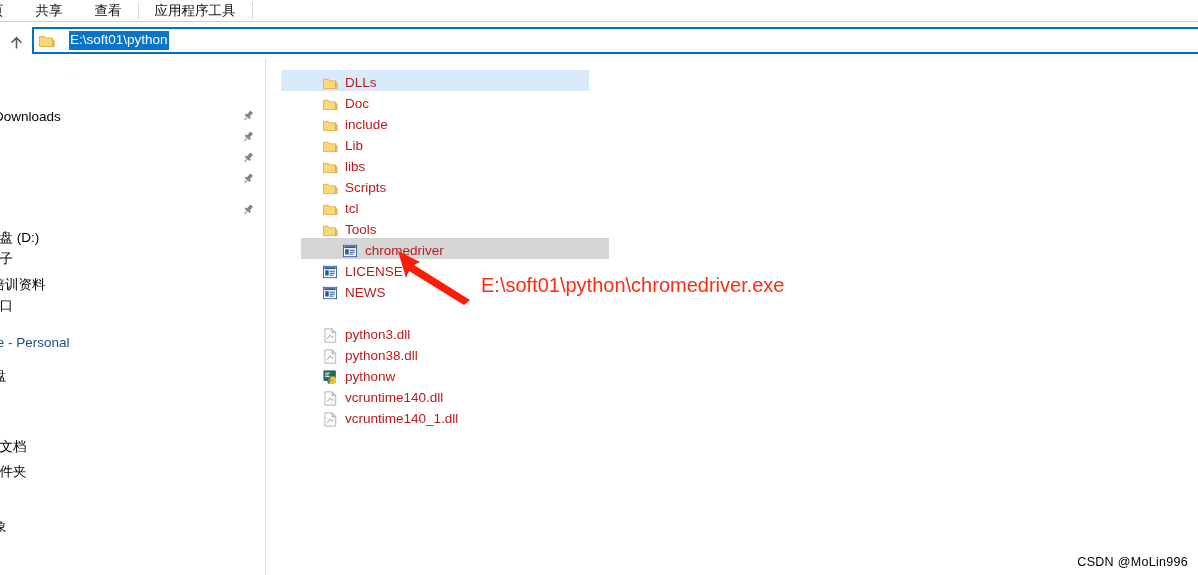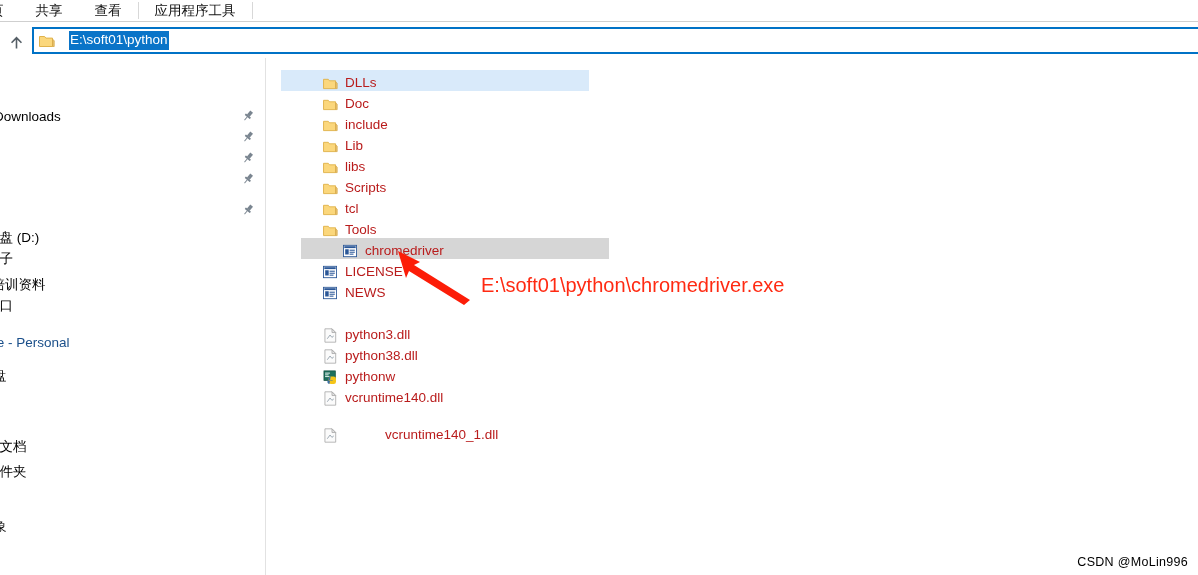--- a/index.html
+++ b/index.html
@@ -448,21 +448,21 @@
     <span class="file-icon">
       <svg width="13" height="15" viewBox="0 0 14 16">
           <path d="M1 0.8 L8.6 0.8 L12.6 4.8 L12.6 15.2 L1 15.2 Z" fill="#fbfbfb" stroke="#a9a9a9" stroke-width="0.9"></path>
           <path d="M8.6 0.8 L12.6 4.8 L8.6 4.8 Z" fill="#e4e4e4" stroke="#a9a9a9" stroke-width="0.9"></path>
           <path d="M3.5 11.5 l3 -4 l2 2.5 l2 -1.5" stroke="#8c9aa6" stroke-width="0.9" fill="none"></path>
         </svg>
     </span>
     <span class="file-label">vcruntime140.dll</span>
   </div>
 
-  <div class="file-row" style="top:364px;gap:40px;">
+  <div class="file-row" style="top:348px;">
     <span class="file-icon">
       <svg width="13" height="15" viewBox="0 0 14 16">
           <path d="M1 0.8 L8.6 0.8 L12.6 4.8 L12.6 15.2 L1 15.2 Z" fill="#fbfbfb" stroke="#a9a9a9" stroke-width="0.9"></path>
           <path d="M8.6 0.8 L12.6 4.8 L8.6 4.8 Z" fill="#e4e4e4" stroke="#a9a9a9" stroke-width="0.9"></path>
           <path d="M3.5 11.5 l3 -4 l2 2.5 l2 -1.5" stroke="#8c9aa6" stroke-width="0.9" fill="none"></path>
         </svg>
     </span>
     <span class="file-label">vcruntime140_1.dll</span>
   </div>
 

